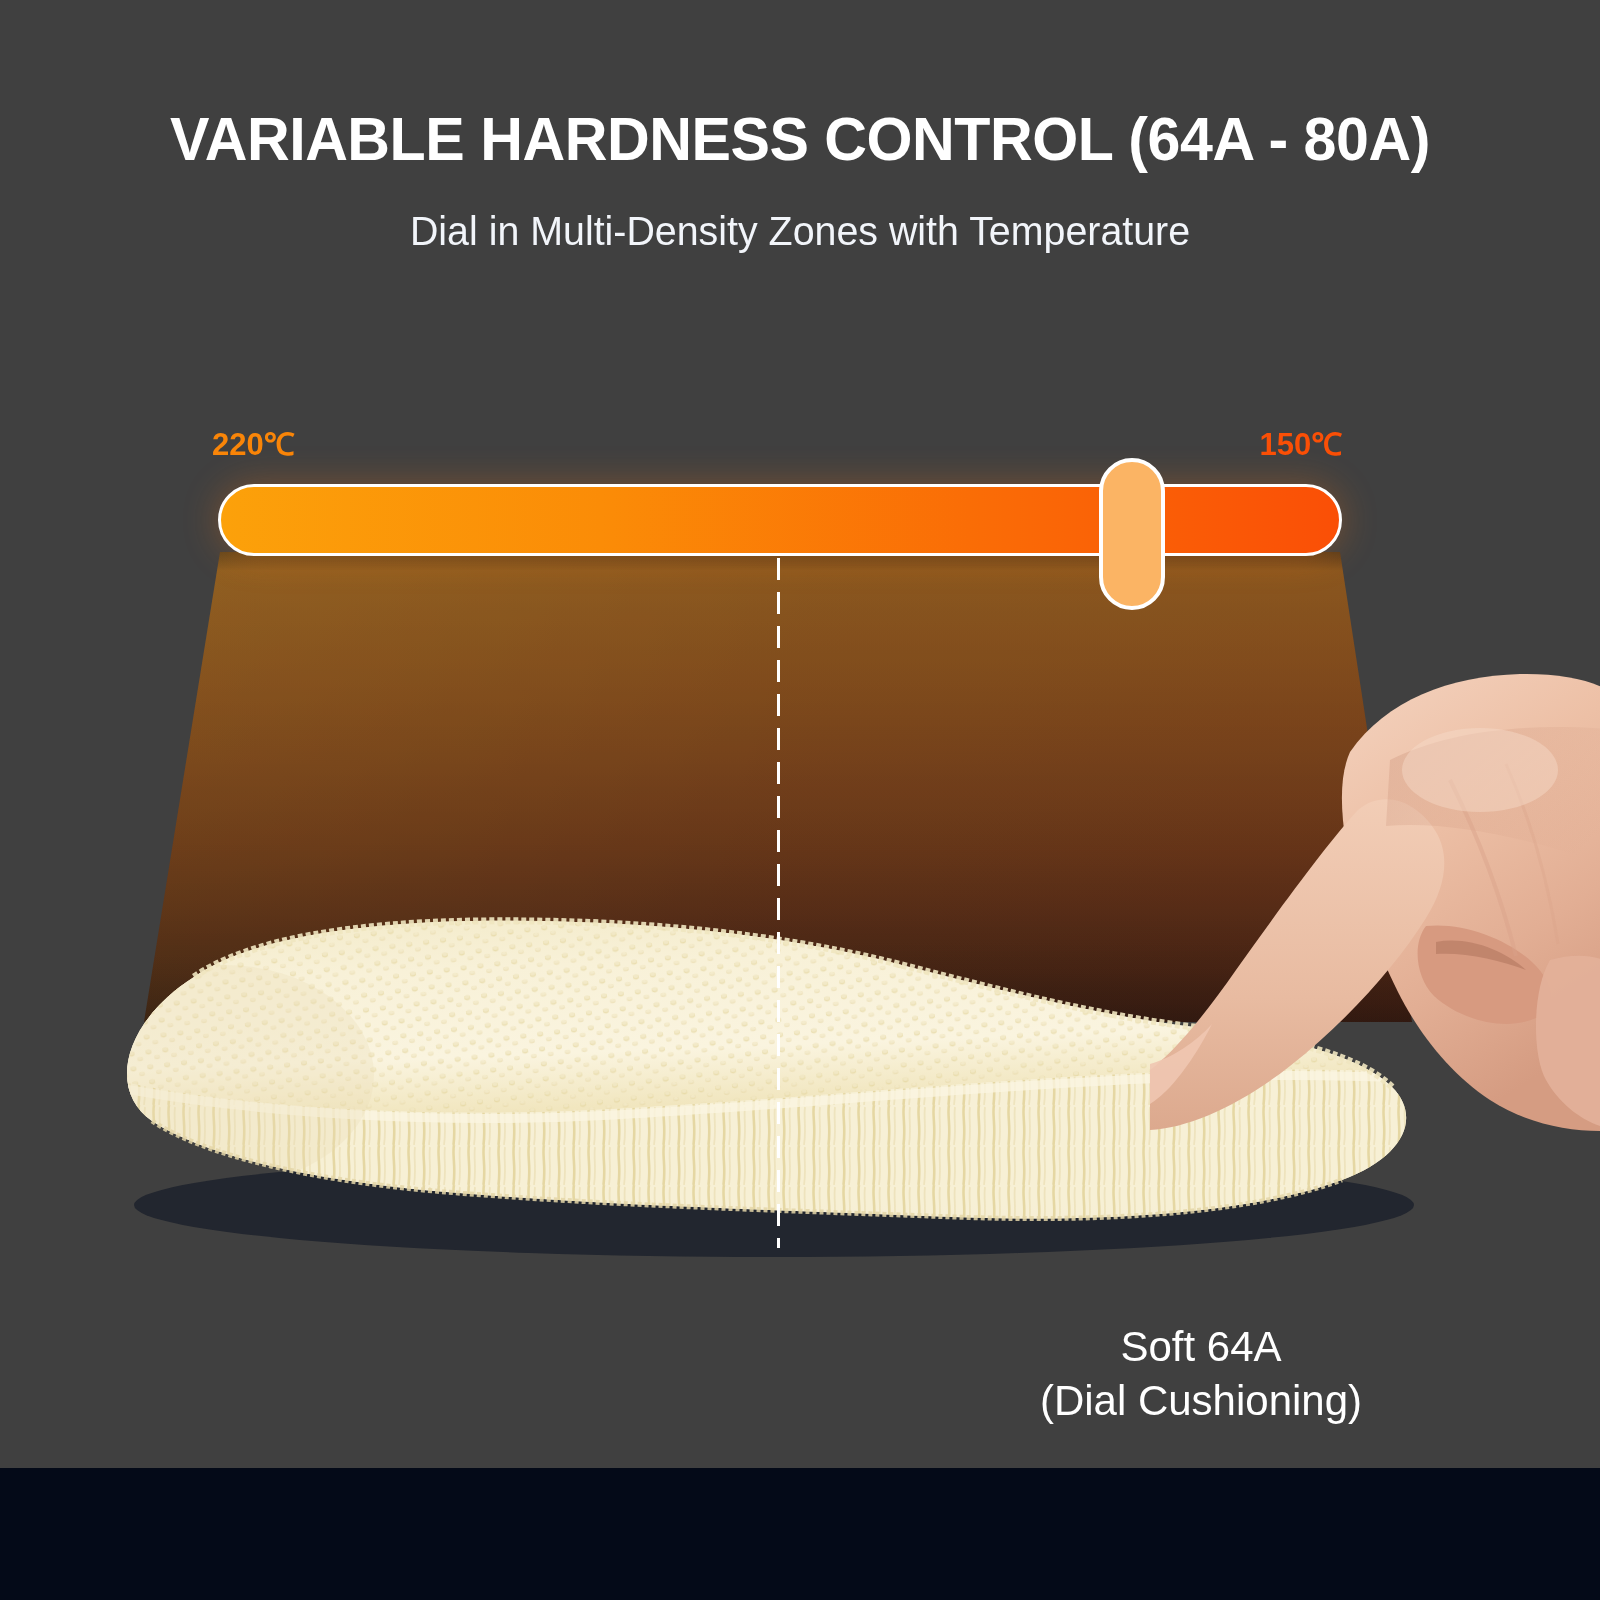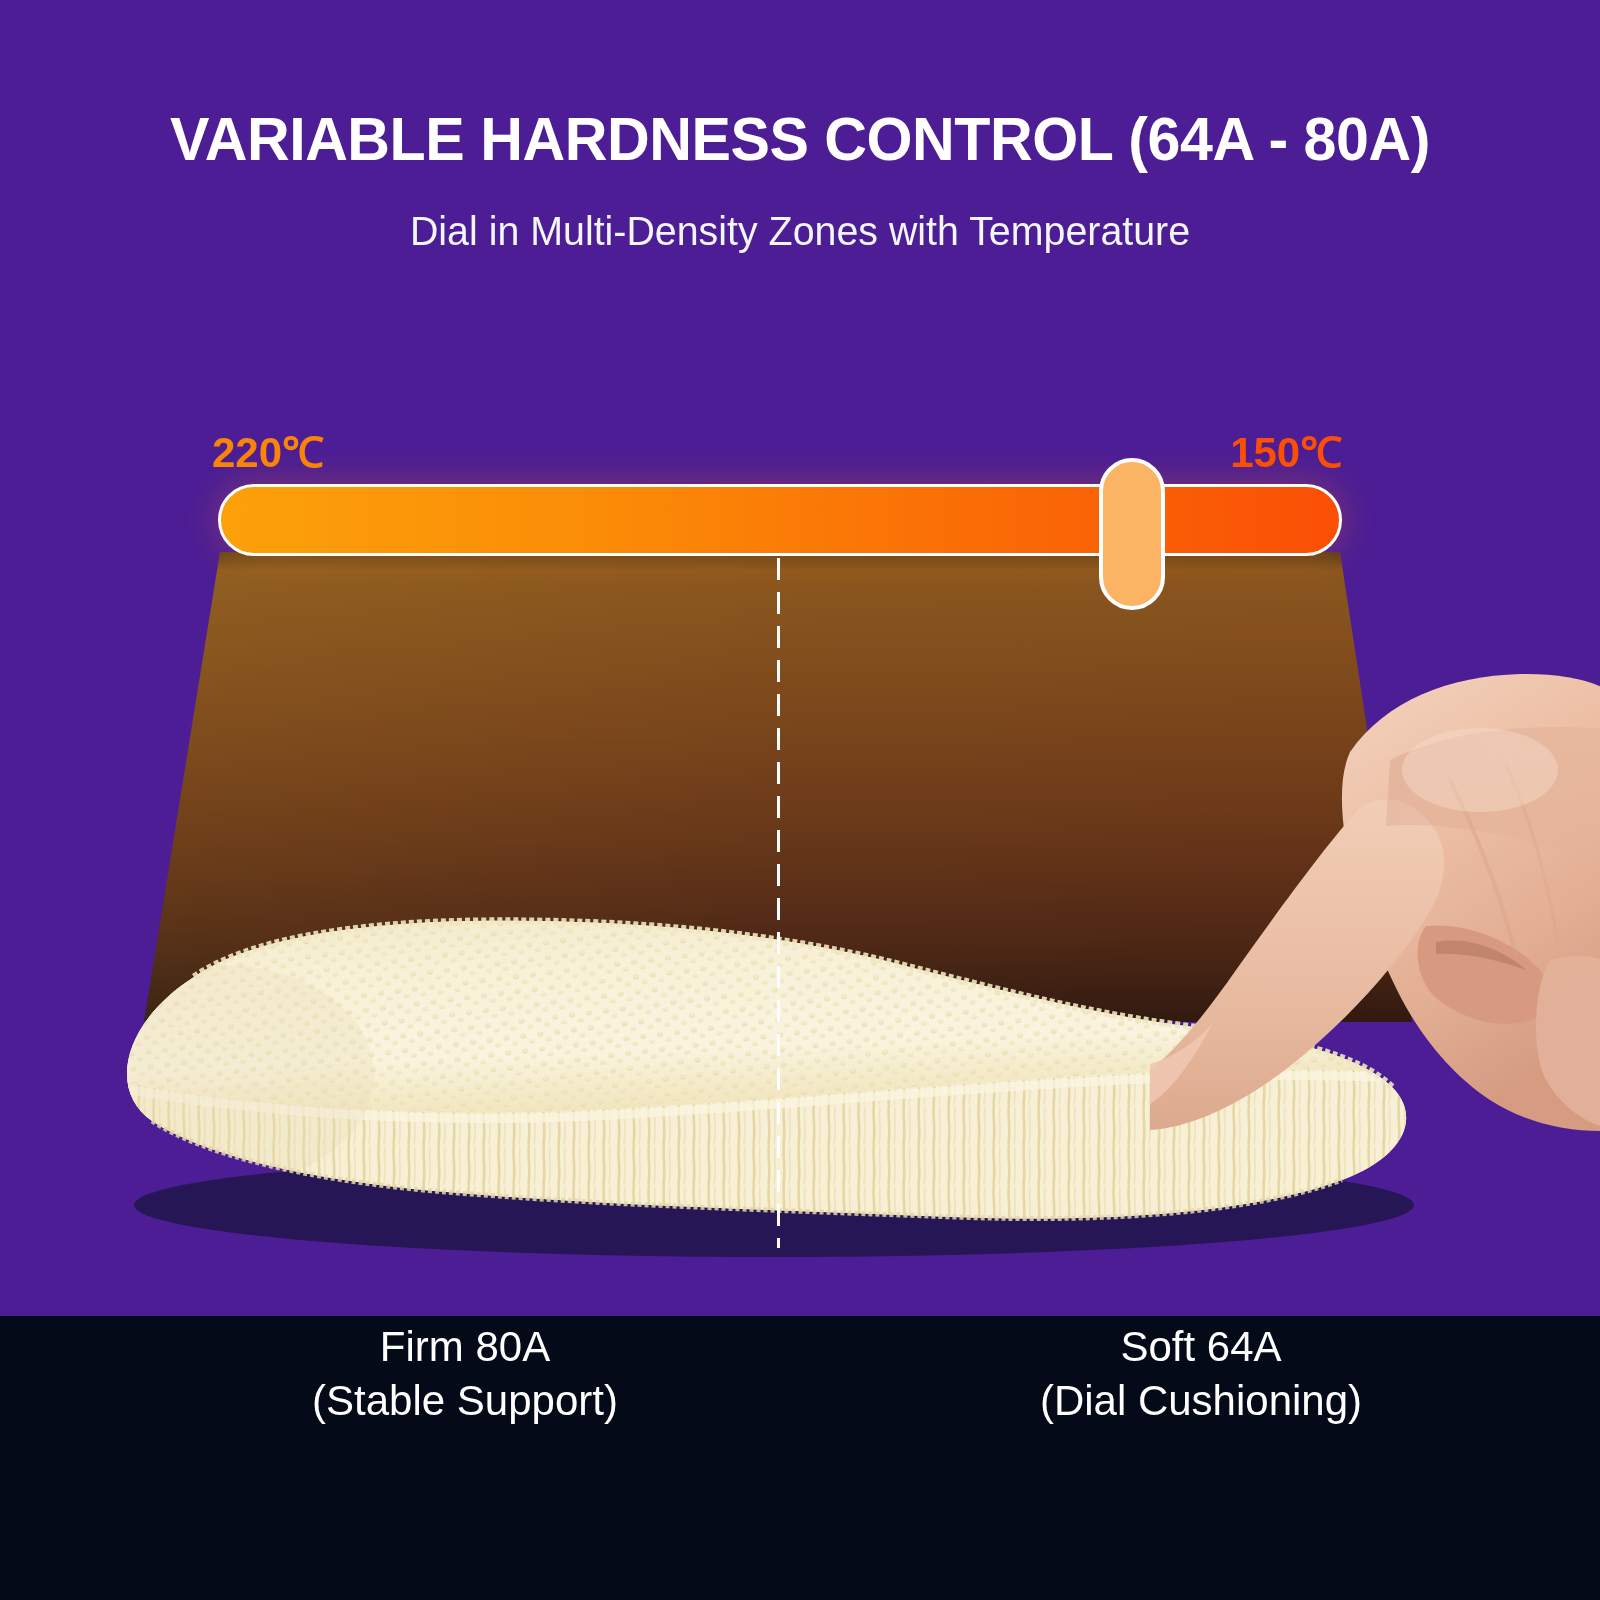--- a/index.html
+++ b/index.html
@@ -6,22 +6,22 @@
 
   html, body {
     width:1600px; height:1600px;
     background:#040a18;
     overflow:hidden;
     font-family:"Liberation Sans", sans-serif;
   }
 
   #stage {
     position:relative;
-    width:1600px; height:1316px;
-    background:#4c1d95;
+    width:1600px; height:1468px;
+    background:#404040;
   }
 
   
   .title {
     position:absolute;
     left:0; top:104px; width:1600px;
     text-align:center;
     color:#ffffff;
     font-size:61px;
     font-weight:700;
@@ -36,21 +36,21 @@
     color:#f2f5fa;
     font-size:41px;
     font-weight:400;
     transform:scaleX(0.96);
     white-space:nowrap;
   }
 
   
   .temp-label {
     position:absolute;
-    font-size:42px;
+    font-size:31px;
     font-weight:700;
     white-space:nowrap;
   }
   .temp-left  { left:212px;  top:422px; color:#f98508; }
   .temp-right { right:258px; top:422px; color:#fa4f06; }
 
   
   .glow-beam {
     position:absolute;
     left:120px; top:552px;
@@ -280,22 +280,18 @@
       <path d="M240,100 C 300,70 380,62 470,70 L470,210
                C 390,180 300,160 236,166 Z" fill="url(#skinShade)" opacity="0.55"></path>
 
       <path d="M300,120 C 330,180 352,240 366,296" stroke="#D9A289" stroke-width="4" fill="none" opacity="0.45"></path>
       <path d="M356,104 C 382,162 398,222 408,284" stroke="#D9A289" stroke-width="3" fill="none" opacity="0.35"></path>
 
       <ellipse cx="330" cy="110" rx="78" ry="42" fill="#F7DCC9" opacity="0.45"></ellipse>
     </svg>
   </div>
 
-  <div class="caption caption-left">
-    <span>Firm 80A</span>
-    <span class="l2">(Stable Support)</span>
-  </div>
   <div class="caption caption-right">
     <span>Soft 64A</span>
     <span class="l2">(Dial Cushioning)</span>
   </div>
 
 </div>
 
 </body></html>

